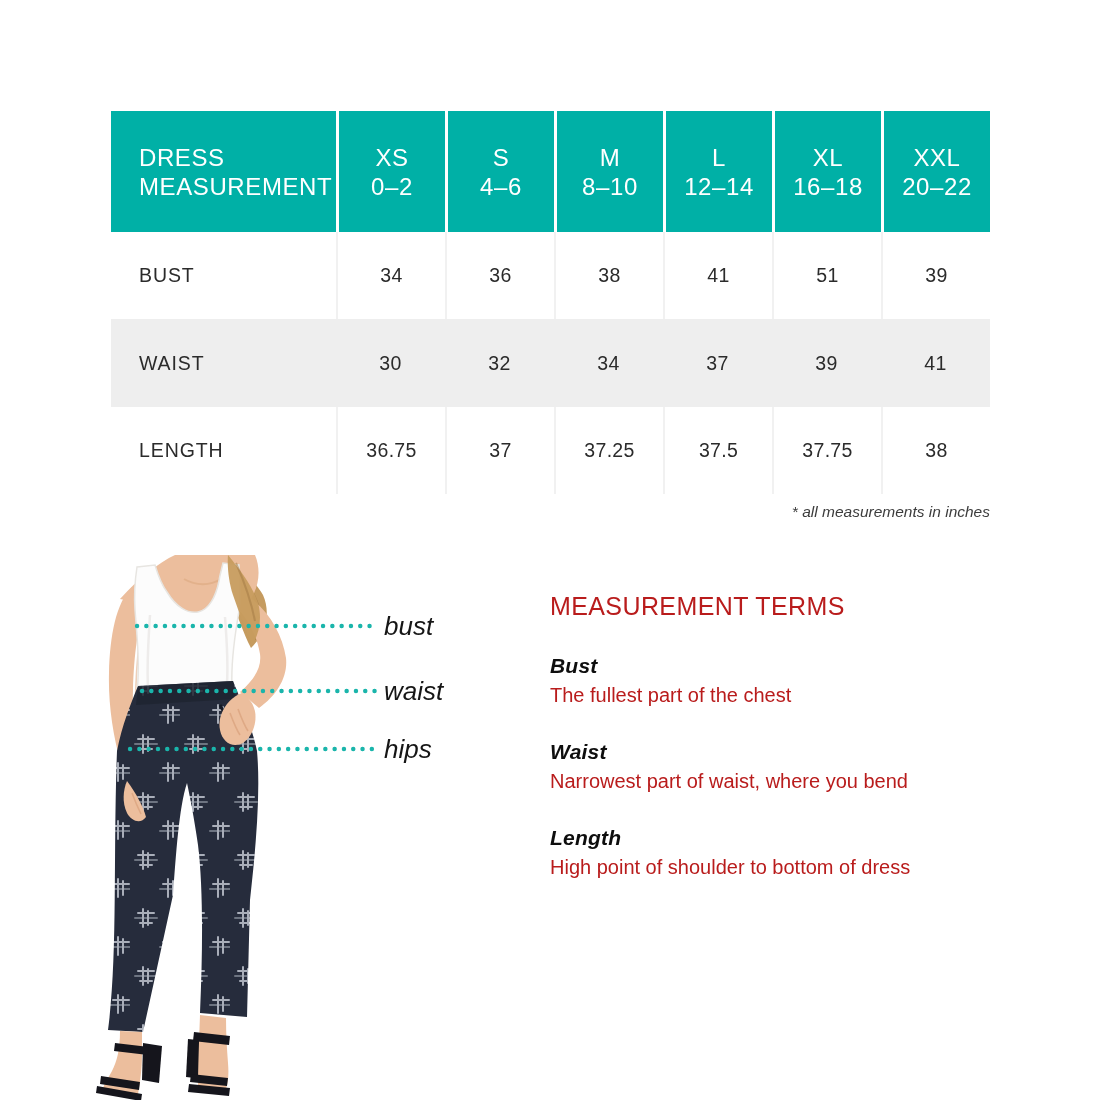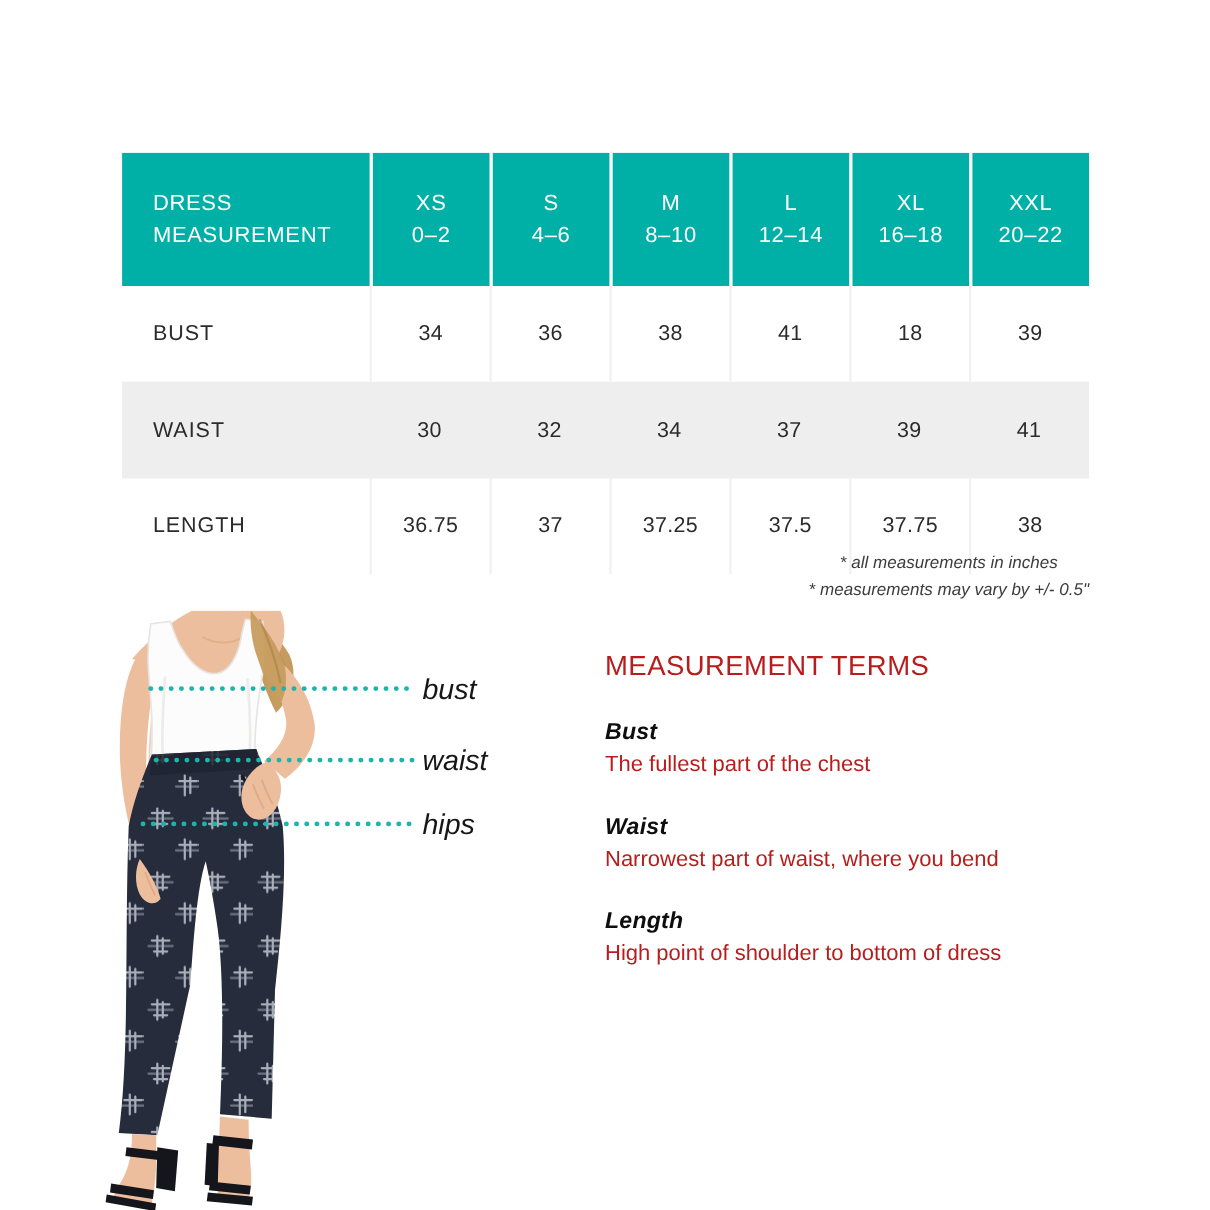--- a/index.html
+++ b/index.html
@@ -22,25 +22,24 @@
     column-gap: 3px;
   }
   .th {
     background: #00b0a6;
     height: 121px;
     color: #ffffff;
     display: flex;
     flex-direction: column;
     justify-content: center;
     align-items: center;
-    font-size: 20px;
+    font-size: 24px;
     line-height: 29px;
     letter-spacing: 0.6px;
     font-weight: 400;
-    margin-top: 28px;
   }
   .th.label-cell {
     align-items: flex-start;
     justify-content: center;
     padding-left: 28px;
     padding-right: 40px;
   }
   .trow {
     display: grid;
     grid-template-columns: 225px repeat(6, 1fr);
@@ -60,21 +59,21 @@
     padding-left: 28px;
     letter-spacing: 0.9px;
   }
   .trow.light .td + .td { border-left: 2px solid #f1f1f1; }
 
   
   .footnotes {
     position: absolute;
     right: 110px;
     top: 500px;
-    text-align: center;
+    text-align: right;
     font-style: italic;
     font-size: 15.5px;
     line-height: 24.5px;
     color: #3c3c3c;
   }
 
   
   .terms { position: absolute; left: 550px; top: 592px; width: 470px; }
   .terms-heading {
     color: #b91c1c;
@@ -154,21 +153,21 @@
         <span>20–22</span>
       </div>
     </div>
 
     <div class="trow light">
       <div class="td row-label">BUST</div>
       <div class="td">34</div>
       <div class="td">36</div>
       <div class="td">38</div>
       <div class="td">41</div>
-      <div class="td">18</div>
+      <div class="td">51</div>
       <div class="td">39</div>
     </div>
 
     <div class="trow shade">
       <div class="td row-label">WAIST</div>
       <div class="td">30</div>
       <div class="td">32</div>
       <div class="td">34</div>
       <div class="td">37</div>
       <div class="td">39</div>
@@ -181,21 +180,20 @@
       <div class="td">37</div>
       <div class="td">37.25</div>
       <div class="td">37.5</div>
       <div class="td">37.75</div>
       <div class="td">38</div>
     </div>
   </div>
 
   <div class="footnotes">
     <div>* all measurements in inches</div>
-    <div>* measurements may vary by +/- 0.5"</div>
   </div>
 
   <div class="figure-wrap">
     <svg width="300" height="545" viewBox="0 0 300 545">
       <defs>
         <pattern id="ikat" x="0" y="0" width="50" height="58" patternUnits="userSpaceOnUse">
           <rect width="50" height="58" fill="#262c3c"></rect>
           <g stroke="#c9ced9" stroke-width="2" stroke-linecap="round" opacity="0.8">
             <path d="M8,10 h16"></path>
               <path d="M5,15 h22" opacity="0.55"></path>

